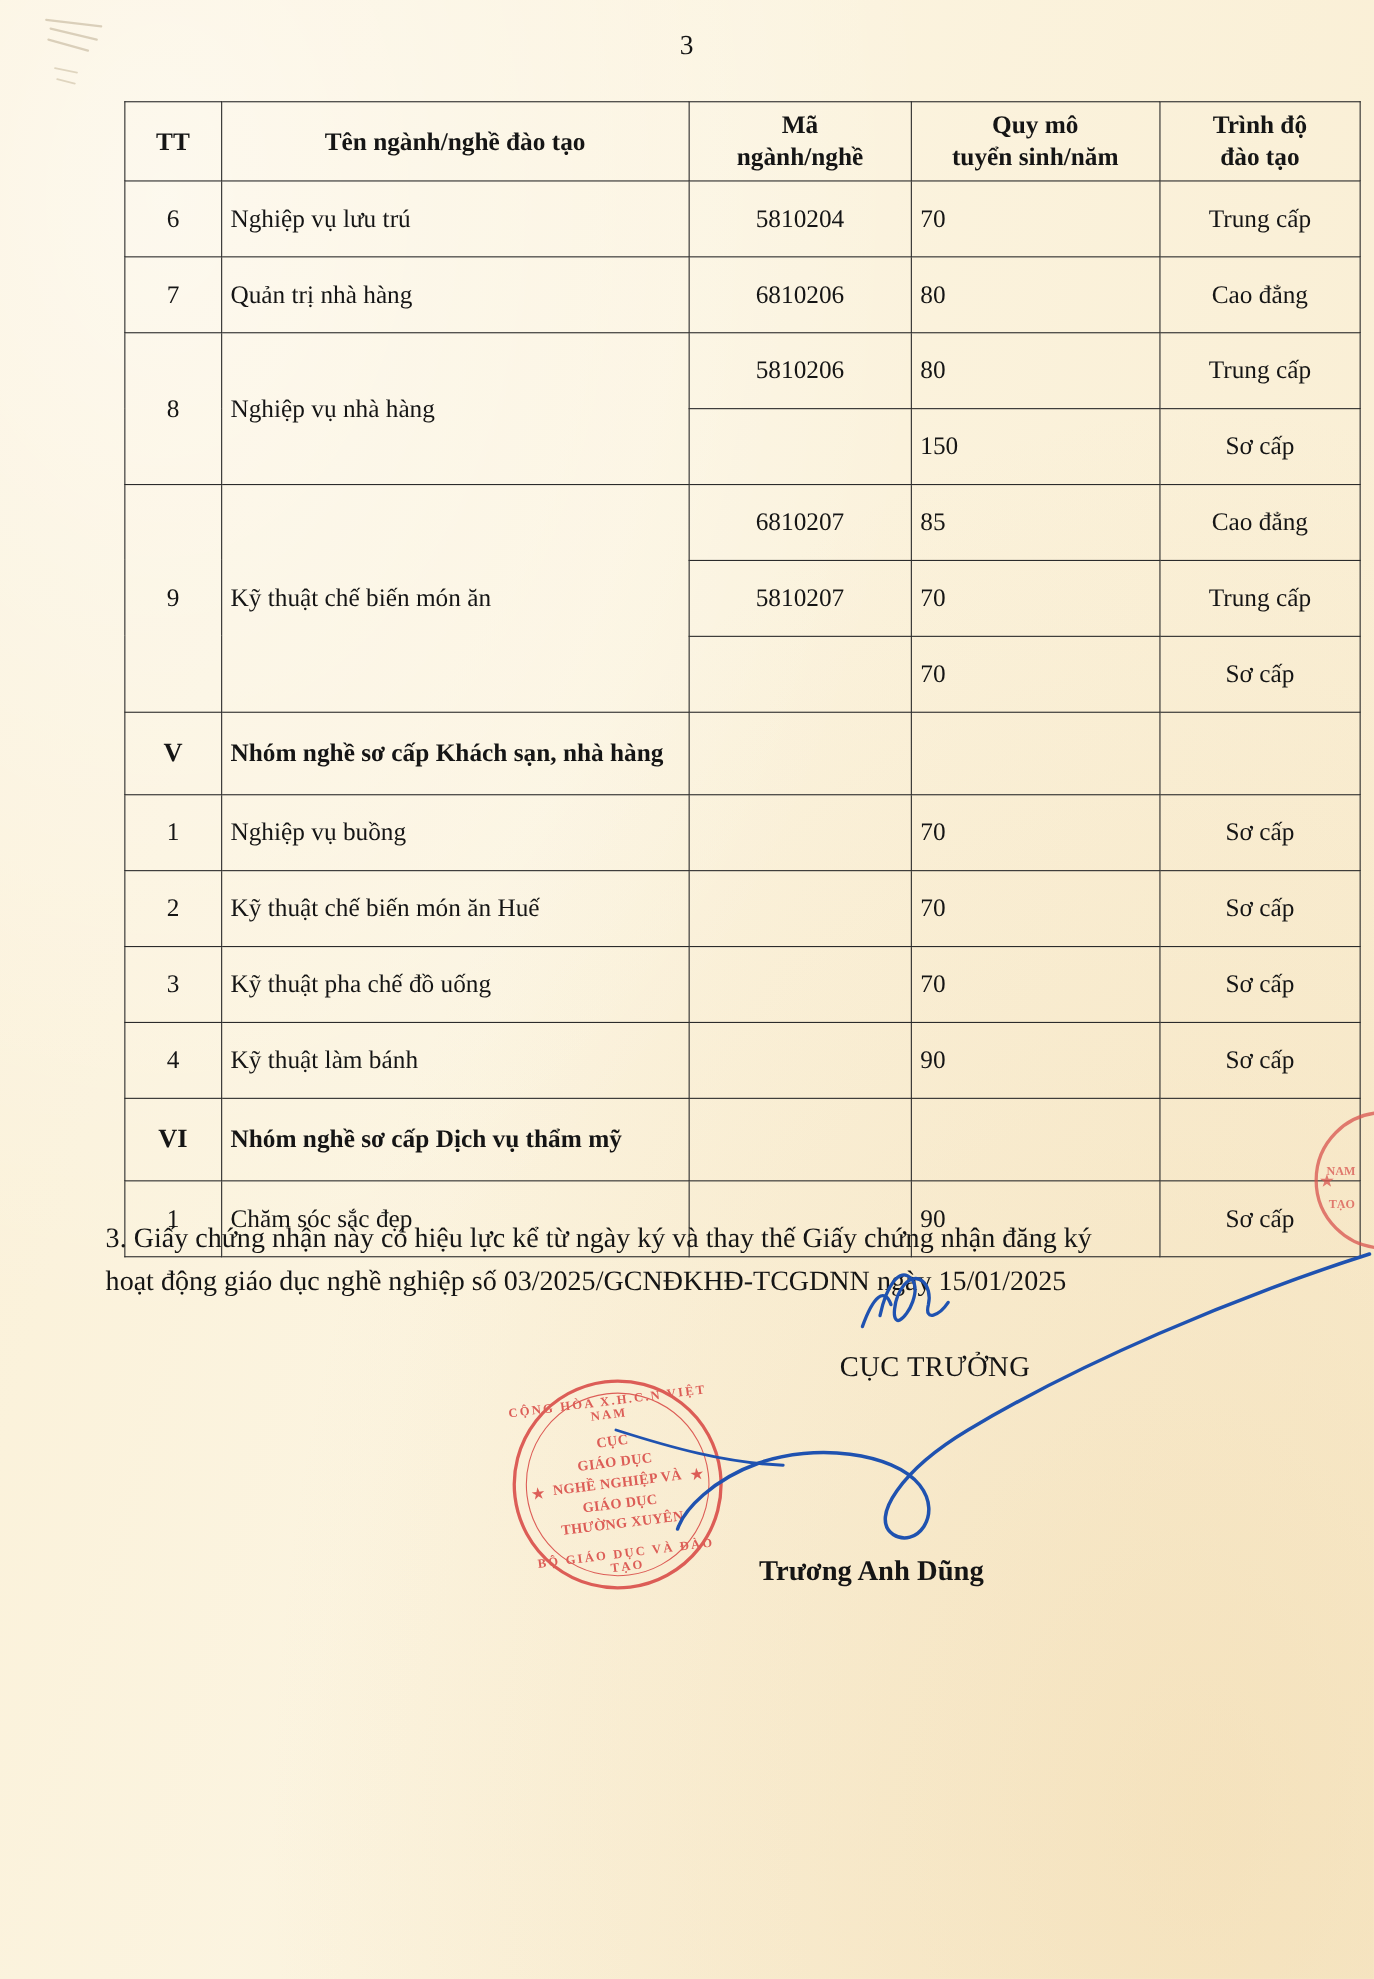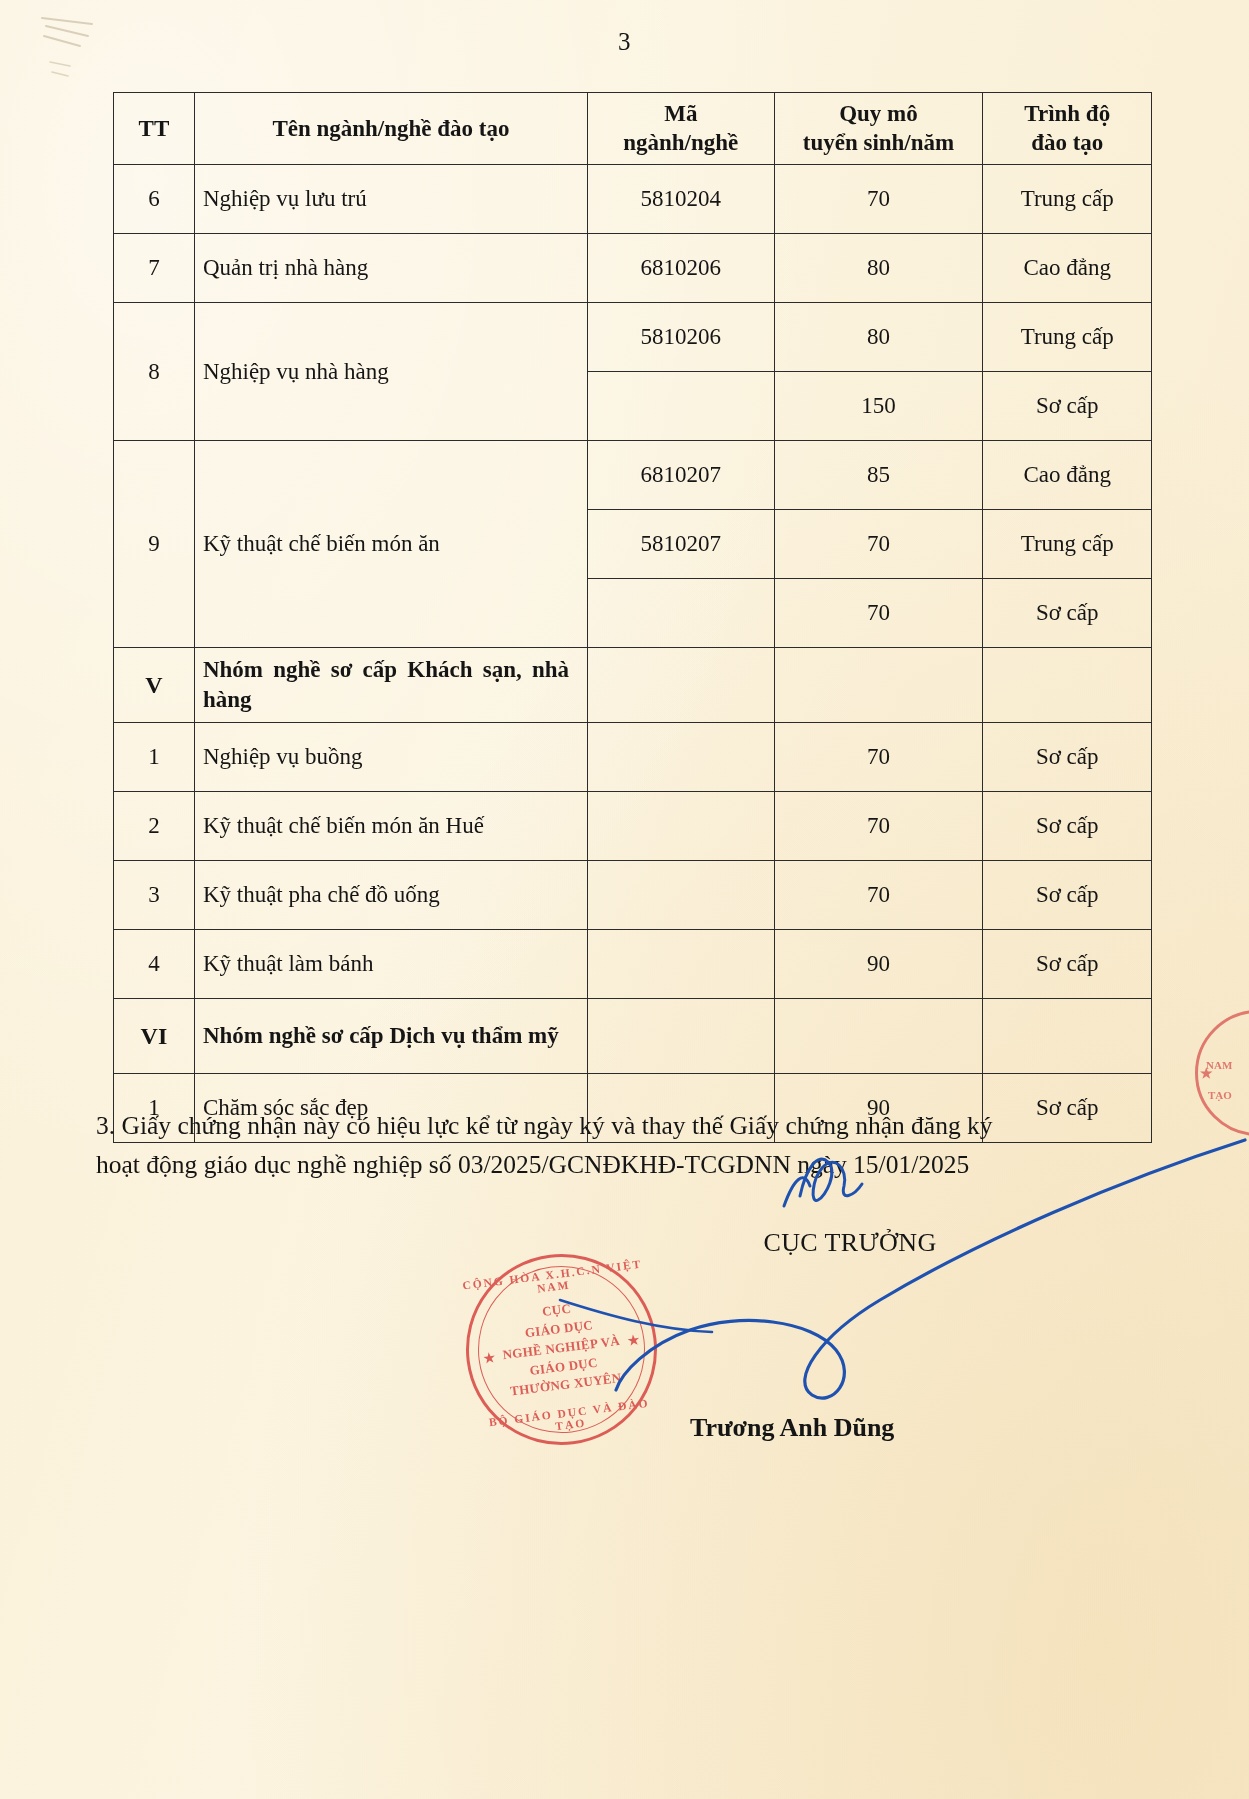--- a/index.html
+++ b/index.html
@@ -33,21 +33,21 @@
     text-align: center;
     font-size: 25px;
     letter-spacing: 0.5px;
   }
 
   
   .table-wrap {
     position: absolute;
     top: 92px;
     left: 113px;
-    width: 1039px;
+    width: 1124px;
   }
   table.reg-table {
     border-collapse: collapse;
     width: 100%;
     table-layout: fixed;
   }
   table.reg-table td, table.reg-table th {
     border: 1.4px solid #2b2b2b;
     padding: 6px 8px;
     font-size: 23px;
@@ -64,21 +64,21 @@
   col.c-name { width: 350px; }
   col.c-code { width: 166px; }
   col.c-quota { width: 186px; }
   col.c-level { width: 150px; }
 
   td.tt { text-align: center; font-size: 23px; }
   td.tt.roman { font-weight: bold; font-size: 24px; }
   td.name { text-align: left; padding-left: 14px; }
   td.name.group { font-weight: bold; text-align: justify; padding-right: 18px; }
   td.code { text-align: center; }
-  td.quota { text-align: center; }
+  td.quota { text-align: left; }
   td.level { text-align: center; }
   tr.row-tall td { height: 56px; }
   tr.group-row td { height: 62px; }
 
   
   .closing {
     position: absolute;
     top: 1107px;
     left: 96px;
     width: 1060px;

